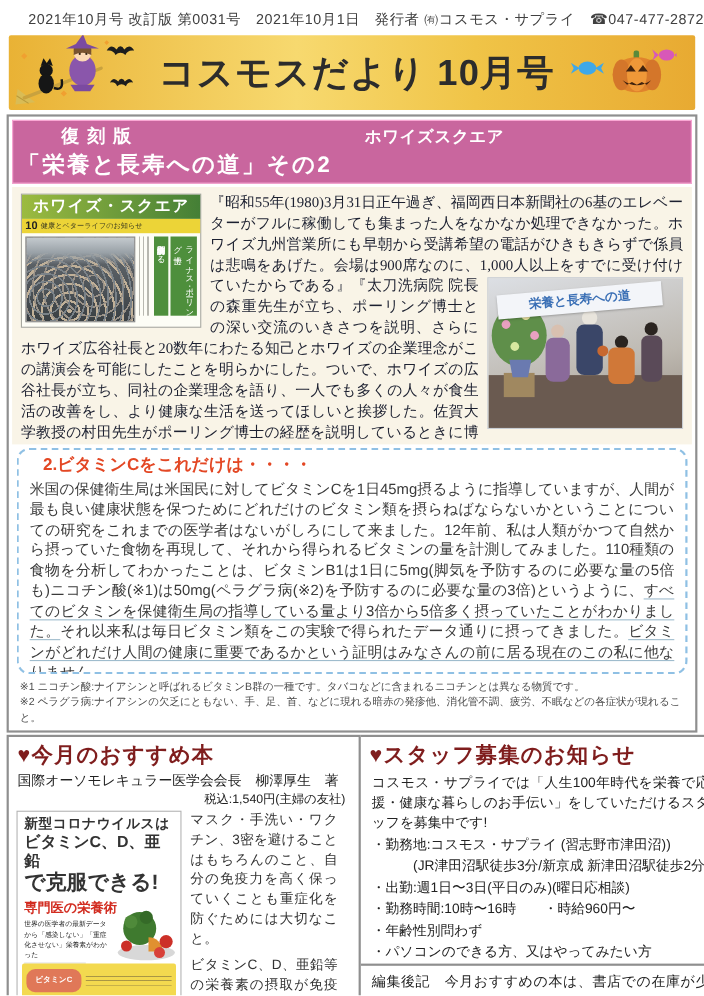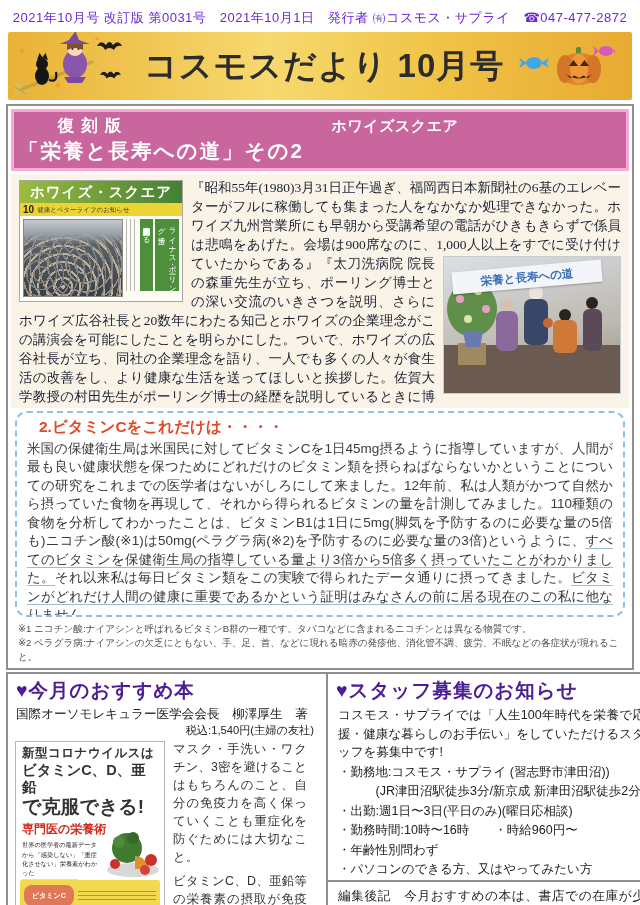--- a/index.html
+++ b/index.html
@@ -1,33 +1,33 @@
 <!DOCTYPE html>
 <html><head>
 <meta charset="utf-8">
 <style>
   html,body{margin:0;padding:0;background:#fff;}
   .page{position:relative;width:640px;height:905px;margin:0 auto;background:#fff;overflow:hidden;
         font-family:"Liberation Sans","DejaVu Sans",sans-serif;color:#222;}
   
-  .masthead{padding-top:9px;text-align:center;font-size:13px;letter-spacing:0.5px;color:#6d28d9;}
+  .masthead{padding-top:9px;text-align:right;font-size:13px;letter-spacing:0.5px;color:#404040;}
   
   .banner{margin:5px 8px 4px;height:68px;display:flex;align-items:center;
           background:linear-gradient(90deg,#e9b235,#f7d96f 42%,#f0c447 68%,#e8aa32);
           border-radius:2px;overflow:hidden;}
   .banner-left{width:132px;flex:0 0 auto;padding-left:4px;}
   .banner-title{flex:1;text-align:left;font-size:33px;font-weight:600;color:#2c2c2c;letter-spacing:1px;
                 white-space:nowrap;}
   .banner-right{width:122px;flex:0 0 auto;display:flex;flex-direction:column;align-items:center;padding-right:4px;}
   .slogan{color:#e4231a;font-weight:bold;font-size:10.5px;line-height:1.3;text-align:center;}
   .pumpkin-wrap{position:relative;margin-top:1px;}
   
   .main-box{margin:0 6px;border:2px solid #8f8f8f;background:#fff;}
   
-  .feature{margin:3px;background:#c9669e;border:3px solid #f9a8d4;color:#fff;
+  .feature{margin:3px;background:#c9669e;border:1px solid #f9a8d4;color:#fff;
            display:grid;grid-template-columns:150px 1fr;align-items:center;padding:3px 4px;}
   .tag1{font-size:16.5px;font-weight:bold;text-align:center;letter-spacing:7px;}
   .tag2{font-size:15px;font-weight:bold;text-align:center;letter-spacing:0.5px;white-space:nowrap;}
   .fh1{font-size:17px;font-weight:bold;text-align:center;white-space:nowrap;}
   .fh2{font-size:20.5px;font-weight:bold;text-align:center;letter-spacing:2px;white-space:nowrap;}
   
   .article{margin:0 3px;background:#f9f4e7;padding:4px 8px;height:226px;overflow:hidden;
            font-family:"Liberation Serif","DejaVu Serif",serif;font-size:13.5px;line-height:19px;
            text-align:justify;color:#1c2030;}
   .mag-cover{float:left;width:164px;height:122px;margin:2px 8px 2px 0;background:#fdfdf6;
@@ -59,21 +59,21 @@
   .vitamin-box{margin:3px 7px;border:2px dashed #8fc0e4;border-radius:12px;background:#fff;
                padding:3px 10px 6px;height:206px;overflow:hidden;box-sizing:border-box;
                font-size:13.5px;line-height:18.5px;color:#3a3a3a;text-align:justify;}
   .vit-title{color:#e34724;font-weight:bold;font-size:15.5px;padding:2px 0 3px 12px;text-align:left;}
   .vitamin-box p{margin:0;}
   .ul{text-decoration:underline;text-decoration-color:#9fbccd;text-underline-offset:2.5px;}
   
   .footnotes{padding:2px 10px 4px;font-size:9.6px;line-height:14px;color:#4a4a4a;}
   
   .bottom{margin:2px 6px 0;display:flex;}
-  .sec-header{color:#4c1d95;font-weight:bold;font-size:19.5px;letter-spacing:1px;padding:3px 8px 1px;}
+  .sec-header{color:#7f1d1d;font-weight:bold;font-size:19.5px;letter-spacing:1px;padding:3px 8px 1px;}
   .book-box{width:322px;flex:0 0 auto;border:2px solid #8f8f8f;height:276px;box-sizing:border-box;overflow:hidden;}
   .book-author{font-size:12.6px;padding:1px 8px 0;}
   .book-price{font-size:11.2px;text-align:right;padding:0 12px 1px;}
   .book-flow{padding:1px 7px 4px;font-size:12.4px;line-height:18px;text-align:justify;overflow:hidden;color:#333;}
   .book-cover{float:left;width:150px;height:206px;margin:1px 8px 1px 0;border:1px solid #b4b4b4;
               background:#fff;position:relative;padding:4px 6px 0;box-sizing:border-box;}
   .bc-t1{font-size:12.5px;font-weight:bold;line-height:1.25;letter-spacing:0.5px;text-align:left;}
   .bc-t2{font-size:14.5px;font-weight:bold;line-height:1.2;text-align:left;}
   .bc-t3{font-size:19px;font-weight:bold;line-height:1.15;text-align:left;}
   .bc-sub{color:#d22c20;font-size:12px;font-weight:bold;margin-top:2px;text-align:left;}

